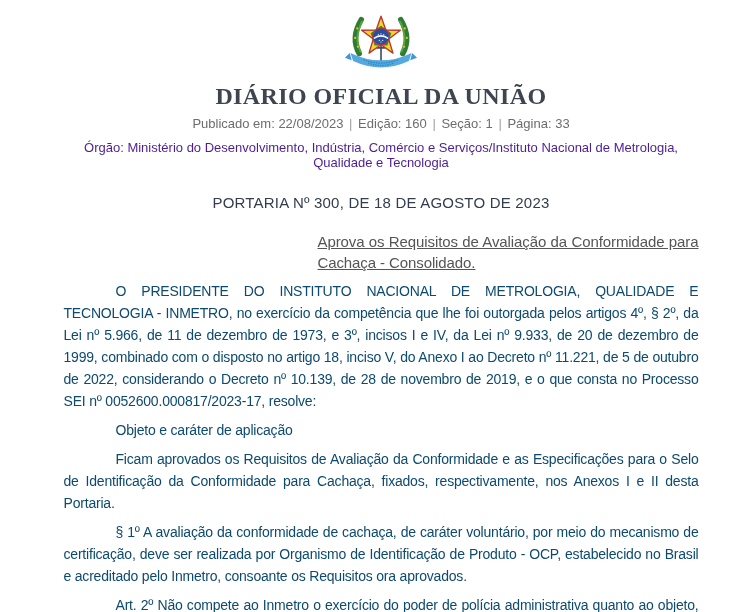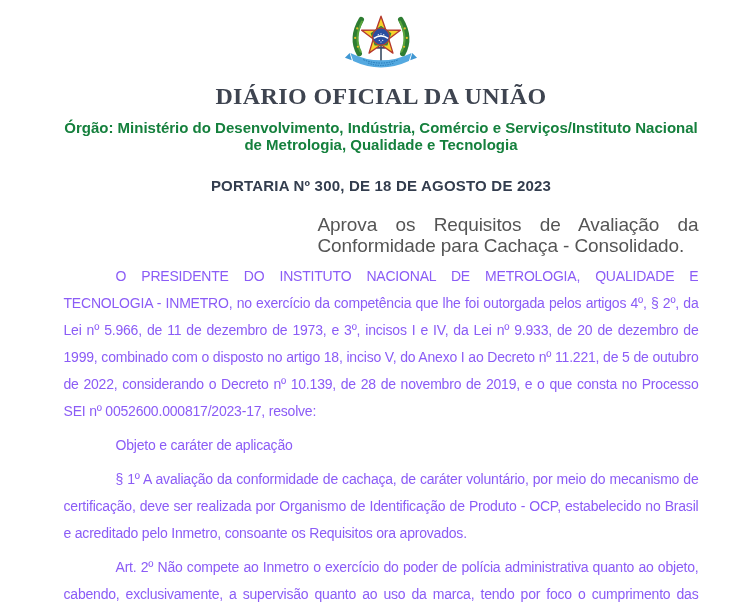--- a/index.html
+++ b/index.html
@@ -5,27 +5,27 @@
   html,body{margin:0;padding:0;background:#fff;}
   .screen{width:746px;height:612px;overflow:hidden;background:#fff;
           font-family:"Liberation Sans",sans-serif;position:relative;margin-left:8px;}
   .content{width:635px;margin:0 auto;padding-top:8px;}
   .header{text-align:center;}
   .coa{display:block;margin:0 auto;}
   .gazette-title{font-family:"Liberation Serif",serif;font-weight:bold;font-size:24px;
                  color:#3e4450;letter-spacing:.4px;margin-top:7px;}
   .pub-line{font-size:13px;color:#6d6d6d;margin-top:6px;}
   .pub-line .sep{color:#9f9f9f;margin:0 2px;}
-  .organ-line{font-size:15px;font-weight:bold;color:#15803d;margin-top:9px;}
-  .doc-title{font-size:15px;font-weight:bold;color:#333d4e;text-align:center;
+  .organ-line{font-size:13px;font-weight:normal;color:#4c1d95;margin-top:9px;}
+  .doc-title{font-size:15px;font-weight:normal;color:#333d4e;text-align:center;
              margin-top:24px;letter-spacing:.2px;}
-  .summary{margin:20px 0 0 40%;font-size:19px;line-height:21px;color:#555;
-           text-align:justify;letter-spacing:-0.1px;}
+  .summary{margin:20px 0 0 40%;font-size:15px;line-height:21px;color:#555;
+           text-align:justify;letter-spacing:-0.1px;text-decoration:underline;}
   #doc-body{margin-top:5px;}
-  .para{font-size:14px;line-height:27px;color:#8b5cf6;text-align:justify;
+  .para{font-size:14px;line-height:22px;color:#0c4a6e;text-align:justify;
         text-indent:52px;margin:7px 0 0;letter-spacing:-0.2px;}
 </style>
 </head>
 <body>
 
 <div class="screen">
   <div class="content">
 
     <div class="header">
 
@@ -60,32 +60,46 @@
 
         <path d="M20 66 L13 73 L23 77 Z" fill="#3f97d3"></path>
         <path d="M112 66 L119 73 L109 77 Z" fill="#3f97d3"></path>
         <path d="M21 66 Q66 88 111 66 L107 78 Q66 97 25 78 Z" fill="#54a9e0"></path>
         <path d="M40 76 Q66 86 92 76" stroke="#1c6fae" stroke-width="1.3" stroke-dasharray="2.2 1.6" fill="none"></path>
         <path d="M47 81 Q66 88 85 81" stroke="#1c6fae" stroke-width="1.2" stroke-dasharray="2 1.6" fill="none"></path>
       </svg>
 
       <div class="gazette-title">DIÁRIO OFICIAL DA UNIÃO</div>
 
+      <div class="pub-line">
+        <span>Publicado em:</span>
+        <span>22/08/2023</span>
+        <span class="sep">|</span>
+        <span>Edição:</span>
+        <span>160</span>
+        <span class="sep">|</span>
+        <span>Seção:</span>
+        <span>1</span>
+        <span class="sep">|</span>
+        <span>Página:</span>
+        <span>33</span>
+      </div>
 
       <div class="organ-line">
         <span>Órgão:</span>
         <span>Ministério do Desenvolvimento, Indústria, Comércio e Serviços/Instituto Nacional de Metrologia, Qualidade e Tecnologia</span>
       </div>
     </div>
 
     <div class="doc-title">PORTARIA Nº 300, DE 18 DE AGOSTO DE 2023</div>
 
     <p class="summary">Aprova os Requisitos de Avaliação da Conformidade para Cachaça - Consolidado.</p>
 
     <div id="doc-body">
         <p class="para">O PRESIDENTE DO INSTITUTO NACIONAL DE METROLOGIA, QUALIDADE E TECNOLOGIA - INMETRO, no exercício da competência que lhe foi outorgada pelos artigos 4º, § 2º, da Lei nº 5.966, de 11 de dezembro de 1973, e 3º, incisos I e IV, da Lei nº 9.933, de 20 de dezembro de 1999, combinado com o disposto no artigo 18, inciso V, do Anexo I ao Decreto nº 11.221, de 5 de outubro de 2022, considerando o Decreto nº 10.139, de 28 de novembro de 2019, e o que consta no Processo SEI nº 0052600.000817/2023-17, resolve:</p>
         <p class="para">Objeto e caráter de aplicação</p>
+        <p class="para">Ficam aprovados os Requisitos de Avaliação da Conformidade e as Especificações para o Selo de Identificação da Conformidade para Cachaça, fixados, respectivamente, nos Anexos I e II desta Portaria.</p>
         <p class="para">§ 1º A avaliação da conformidade de cachaça, de caráter voluntário, por meio do mecanismo de certificação, deve ser realizada por Organismo de Identificação de Produto - OCP, estabelecido no Brasil e acreditado pelo Inmetro, consoante os Requisitos ora aprovados.</p>
         <p class="para">Art. 2º Não compete ao Inmetro o exercício do poder de polícia administrativa quanto ao objeto, cabendo, exclusivamente, a supervisão quanto ao uso da marca, tendo por foco o cumprimento das regras de Avaliação da Conformidade.</p>
       </div>
 
   </div>
 </div>
 
 </body></html>

